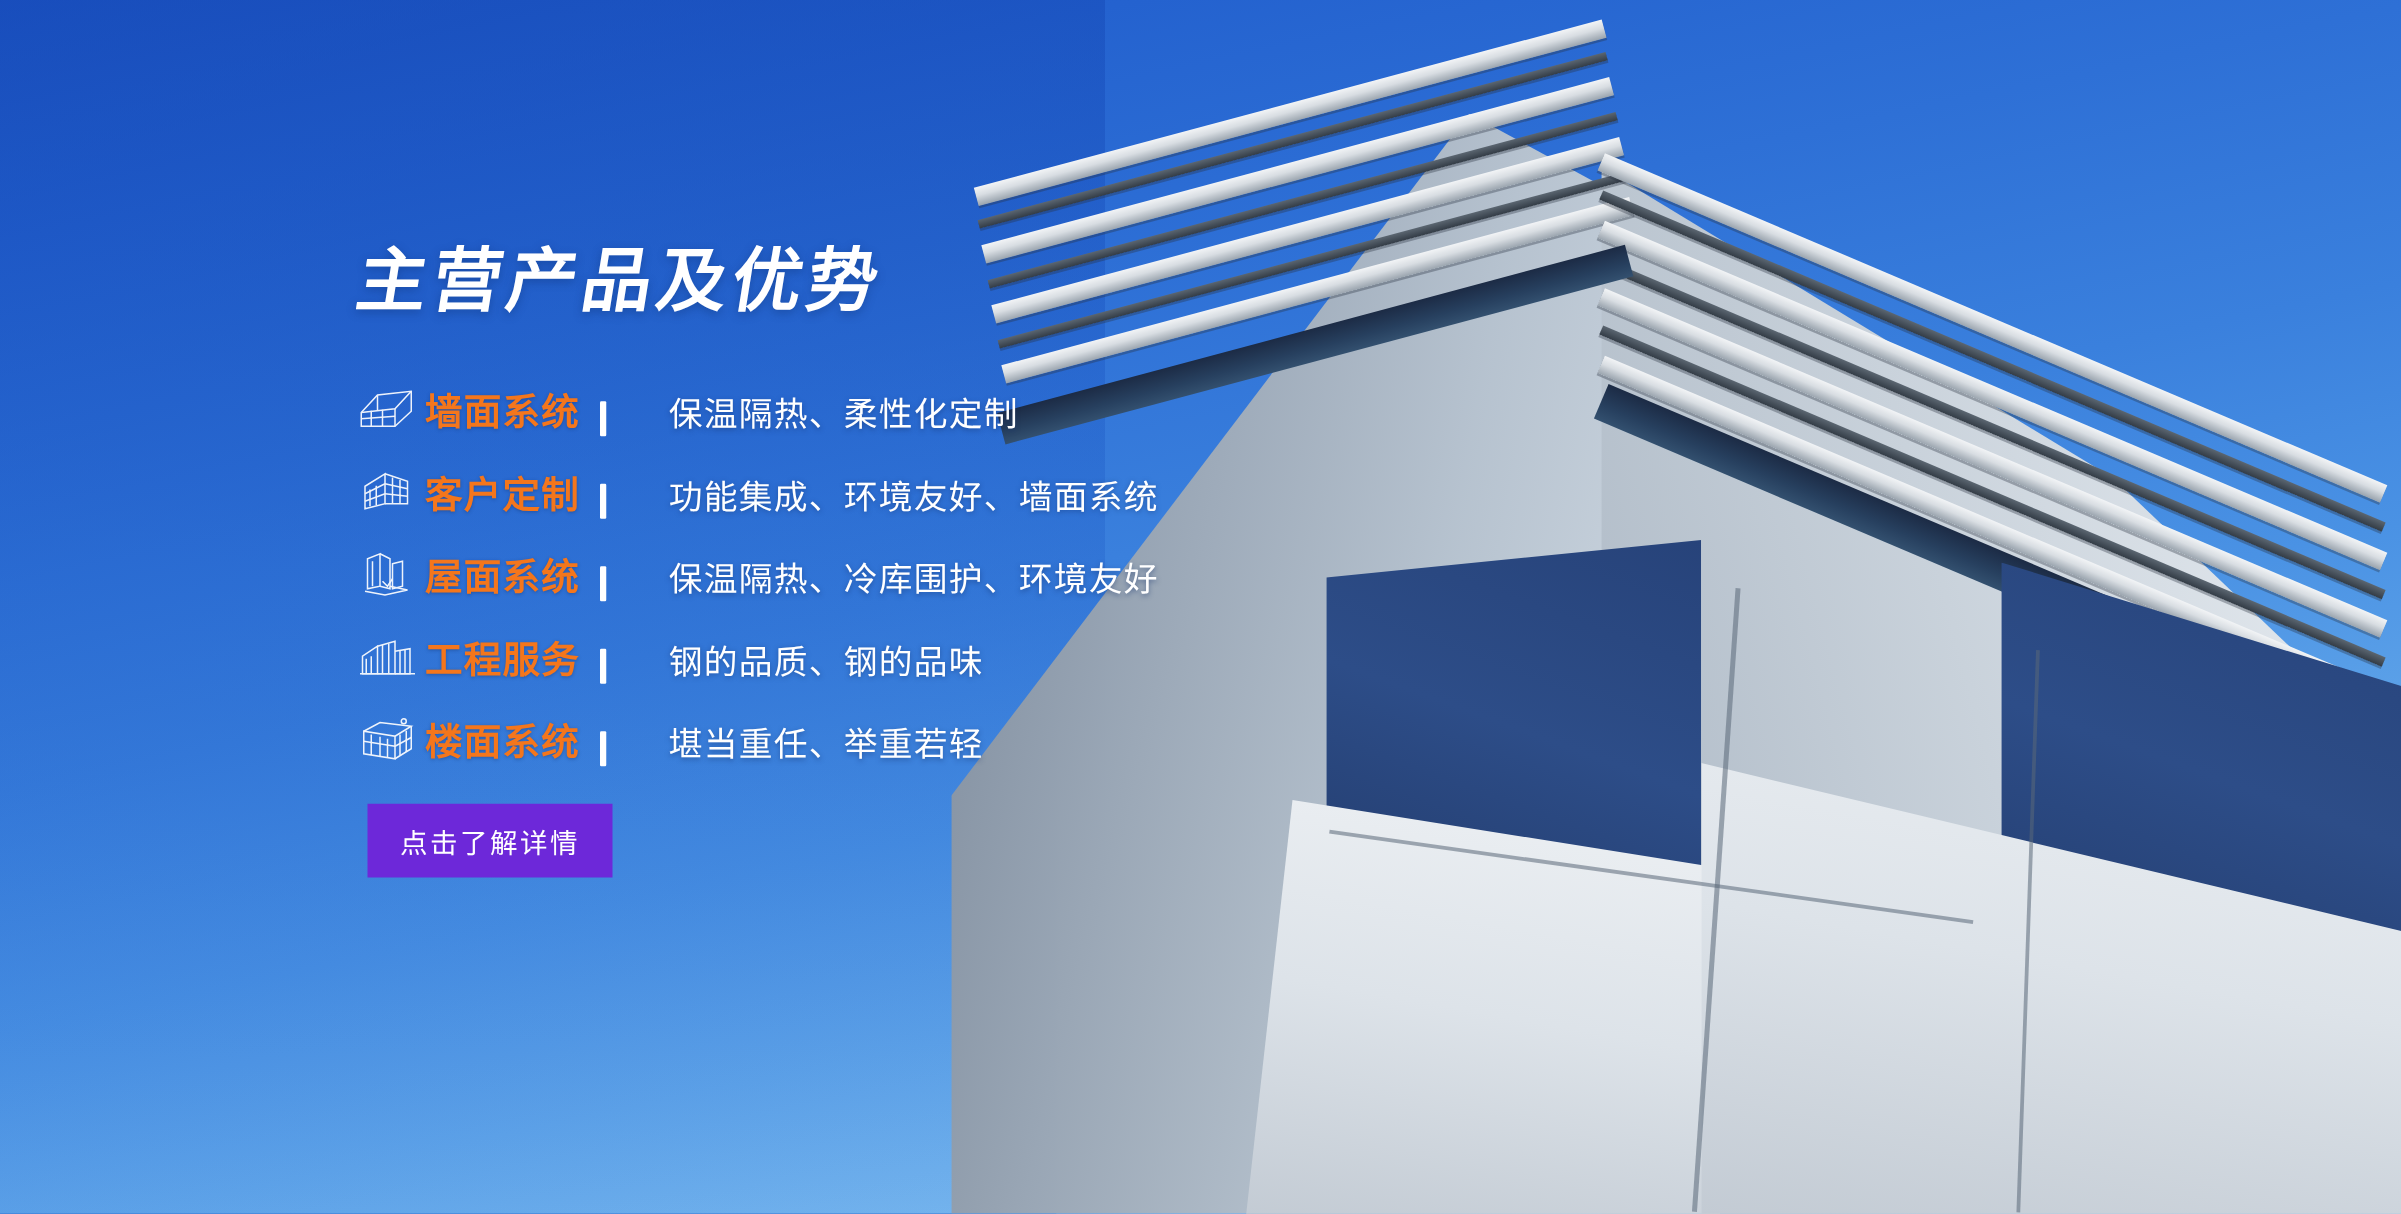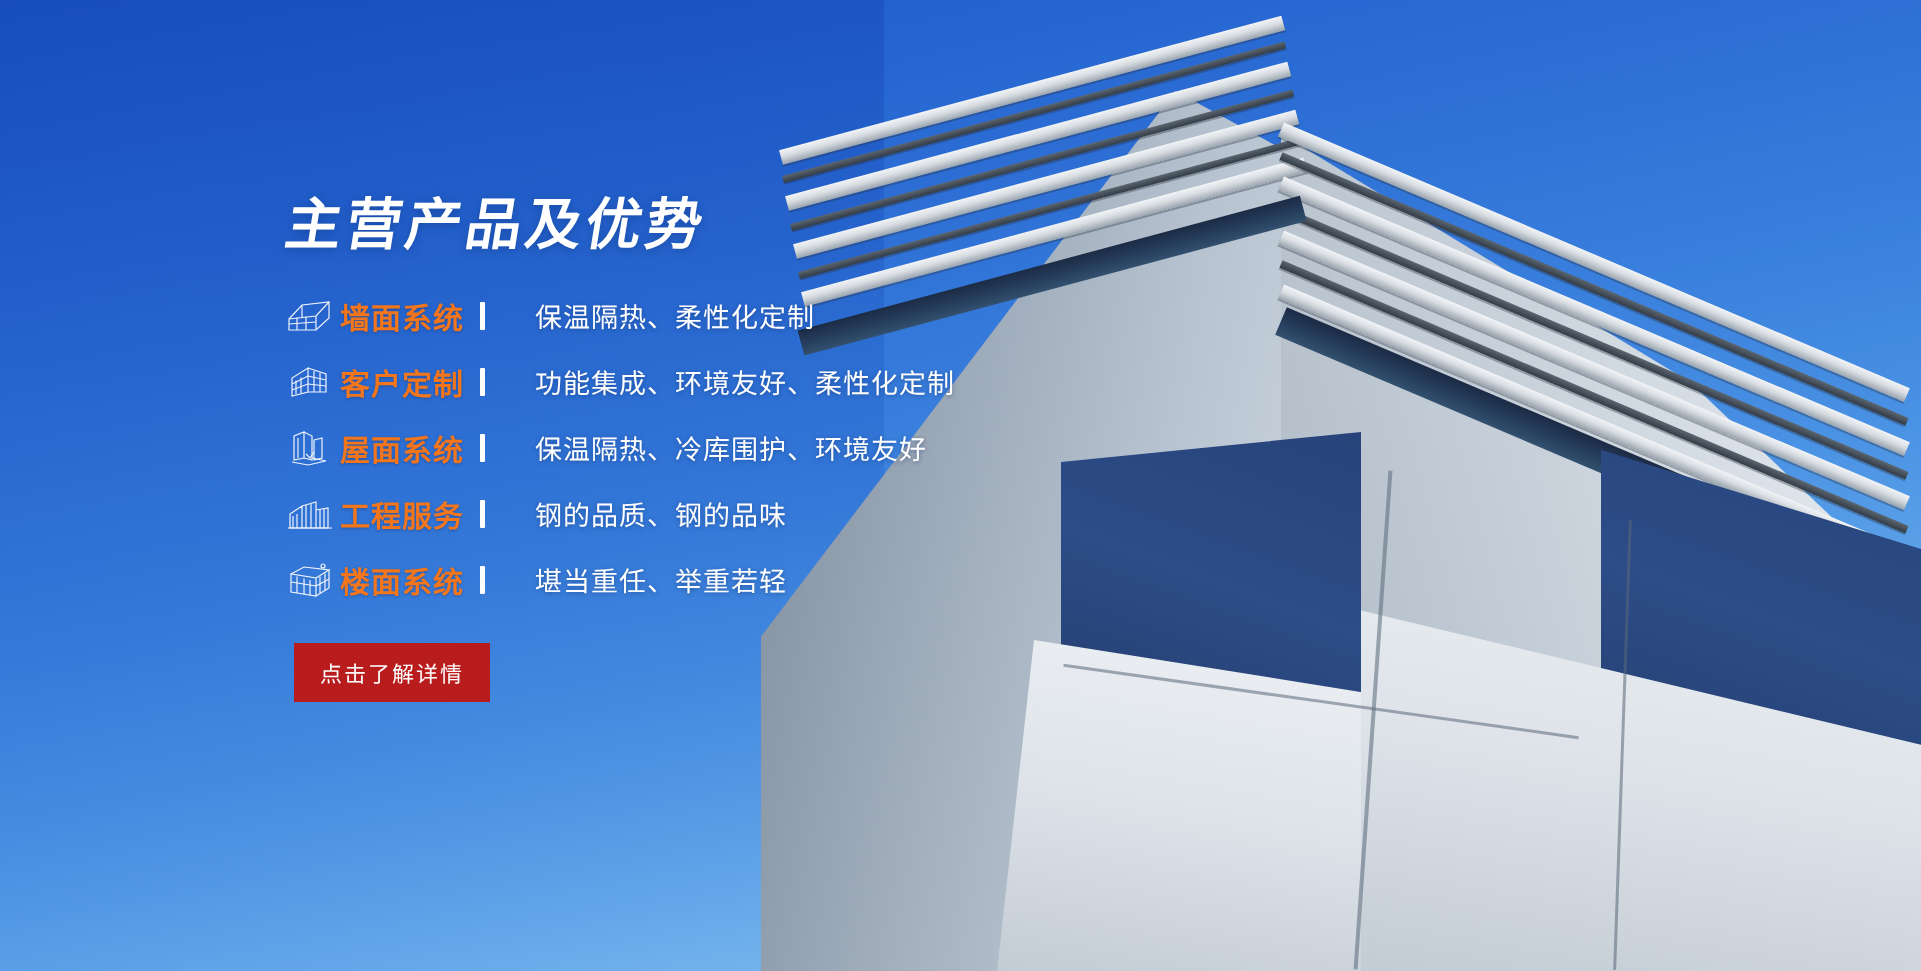--- a/index.html
+++ b/index.html
@@ -105,21 +105,21 @@
     transform:skewX(-9deg);
     text-shadow:0 2px 8px rgba(10,40,100,.35);
     margin-bottom:28px;
     white-space:nowrap;
   }
 
   .product-list { list-style:none; }
 
   .product-row {
     display:flex;
-    align-items:center;
+    align-items:flex-end;
     height:66px;
     white-space:nowrap;
   }
 
   .row-icon {
     width:54px;
     min-width:54px;
     height:44px;
     display:flex;
     align-items:center;
@@ -149,21 +149,21 @@
     font-size:27px;
     letter-spacing:1px;
     text-shadow:0 1px 4px rgba(20,50,110,.5);
     margin-left:34px;
   }
 
   .cta {
     display:inline-block;
     margin-top:30px;
     margin-left:8px;
-    background:#b91c1c;
+    background:#6d28d9;
     color:#ffffff;
     font-size:22px;
     letter-spacing:2px;
     padding:13px 26px 14px;
     border:none;
     cursor:pointer;
     font-family:inherit;
   }
 </style>
 </head>
@@ -245,21 +245,21 @@
           <path d="M6 22 L22 14"></path>
             <path d="M6 28 L22 22"></path>
           <path d="M10 18.5 L10 32"></path>
             <path d="M15 15.5 L15 31"></path>
           <path d="M28 9 L28 30"></path>
             <path d="M34 11 L34 30"></path>
         </svg>
       </span>
       <span class="row-name">客户定制</span>
       <span class="row-sep"></span>
-      <span class="row-desc">功能集成、环境友好、柔性化定制</span>
+      <span class="row-desc">功能集成、环境友好、墙面系统</span>
     </li>
 
     <li class="product-row">
       <span class="row-icon">
         <svg width="46" height="40" viewBox="0 0 46 40" fill="none" stroke="#ffffff" stroke-width="1.2">
           <path d="M8 32 L8 8 L18 4 L18 30 Z"></path>
           <path d="M18 4 L26 8 L26 32 L18 30"></path>
           <path d="M28 12 L36 10 L36 30 L28 32 Z"></path>
           <path d="M6 34 L22 37 L40 33 L26 30"></path>
           <path d="M20 26 L24 30 L28 24"></path>

